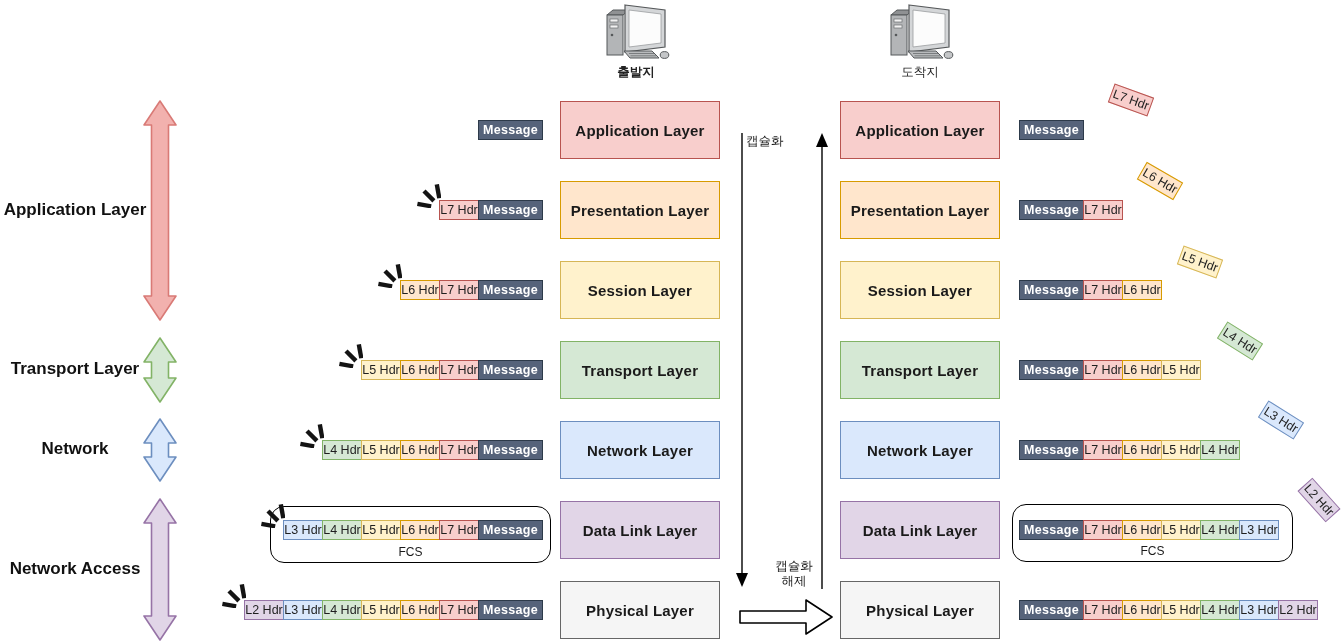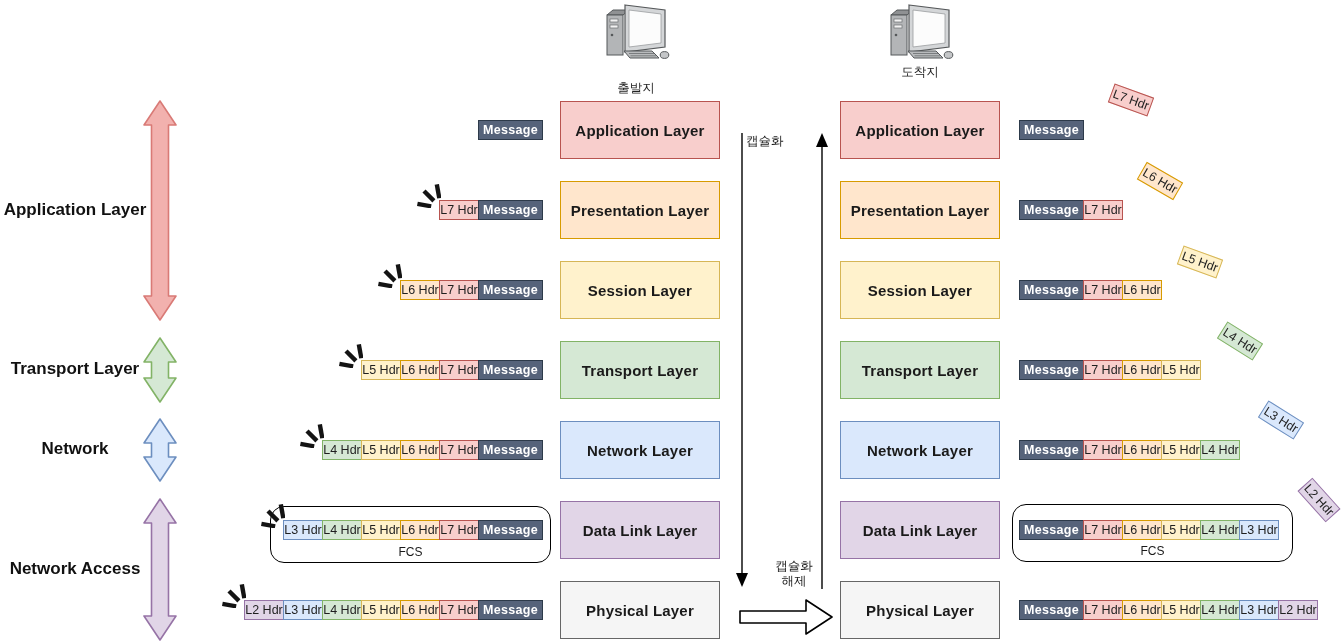--- a/index.html
+++ b/index.html
@@ -72,21 +72,21 @@
   <circle cx="13" cy="33" r="1.3" fill="#55585a"></circle>
   <polygon points="26,3 66,8 66,45 26,50" fill="#d4d6d8" stroke="#55585a" stroke-width="1.2"></polygon>
   <polygon points="30,8 62,12 62,41 30,45" fill="#fcfcfc" stroke="#9a9da0" stroke-width=".8"></polygon>
   <rect x="41" y="50" width="10" height="3" fill="#9a9da0" stroke="#55585a" stroke-width=".7"></rect>
   <polygon points="25,49 53,49 60,56 31,56" fill="#b9bbbd" stroke="#55585a" stroke-width="1"></polygon>
   <line x1="30" y1="51.5" x2="55" y2="51.5" stroke="#6a6d6f" stroke-width=".8"></line>
   <line x1="31.5" y1="53.8" x2="57" y2="53.8" stroke="#6a6d6f" stroke-width=".8"></line>
   <ellipse cx="65.5" cy="53" rx="4.3" ry="3.4" fill="#c4c6c8" stroke="#55585a" stroke-width="1"></ellipse>
       </svg>
     </div>
-  <div class="host-label" style="left:591px;top:80px;">출발지</div>
+  <div class="host-label" style="left:591px;top:64px;font-weight:bold;">출발지</div>
   <div class="host-label" style="left:875px;top:64px;">도착지</div>
 
   <div class="flow-label" style="left:746px;top:134px;">캡슐화</div>
   <div class="flow-label" style="left:770px;top:559px;width:48px;text-align:center;">
     <div>캡슐화</div>
     <div>해제</div>
   </div>
 
   <div id="built">
       <div class="layer-box" style="left: 560px; top: 101px; background: rgb(248, 206, 204); border-color: rgb(184, 84, 80);">Application Layer</div>

